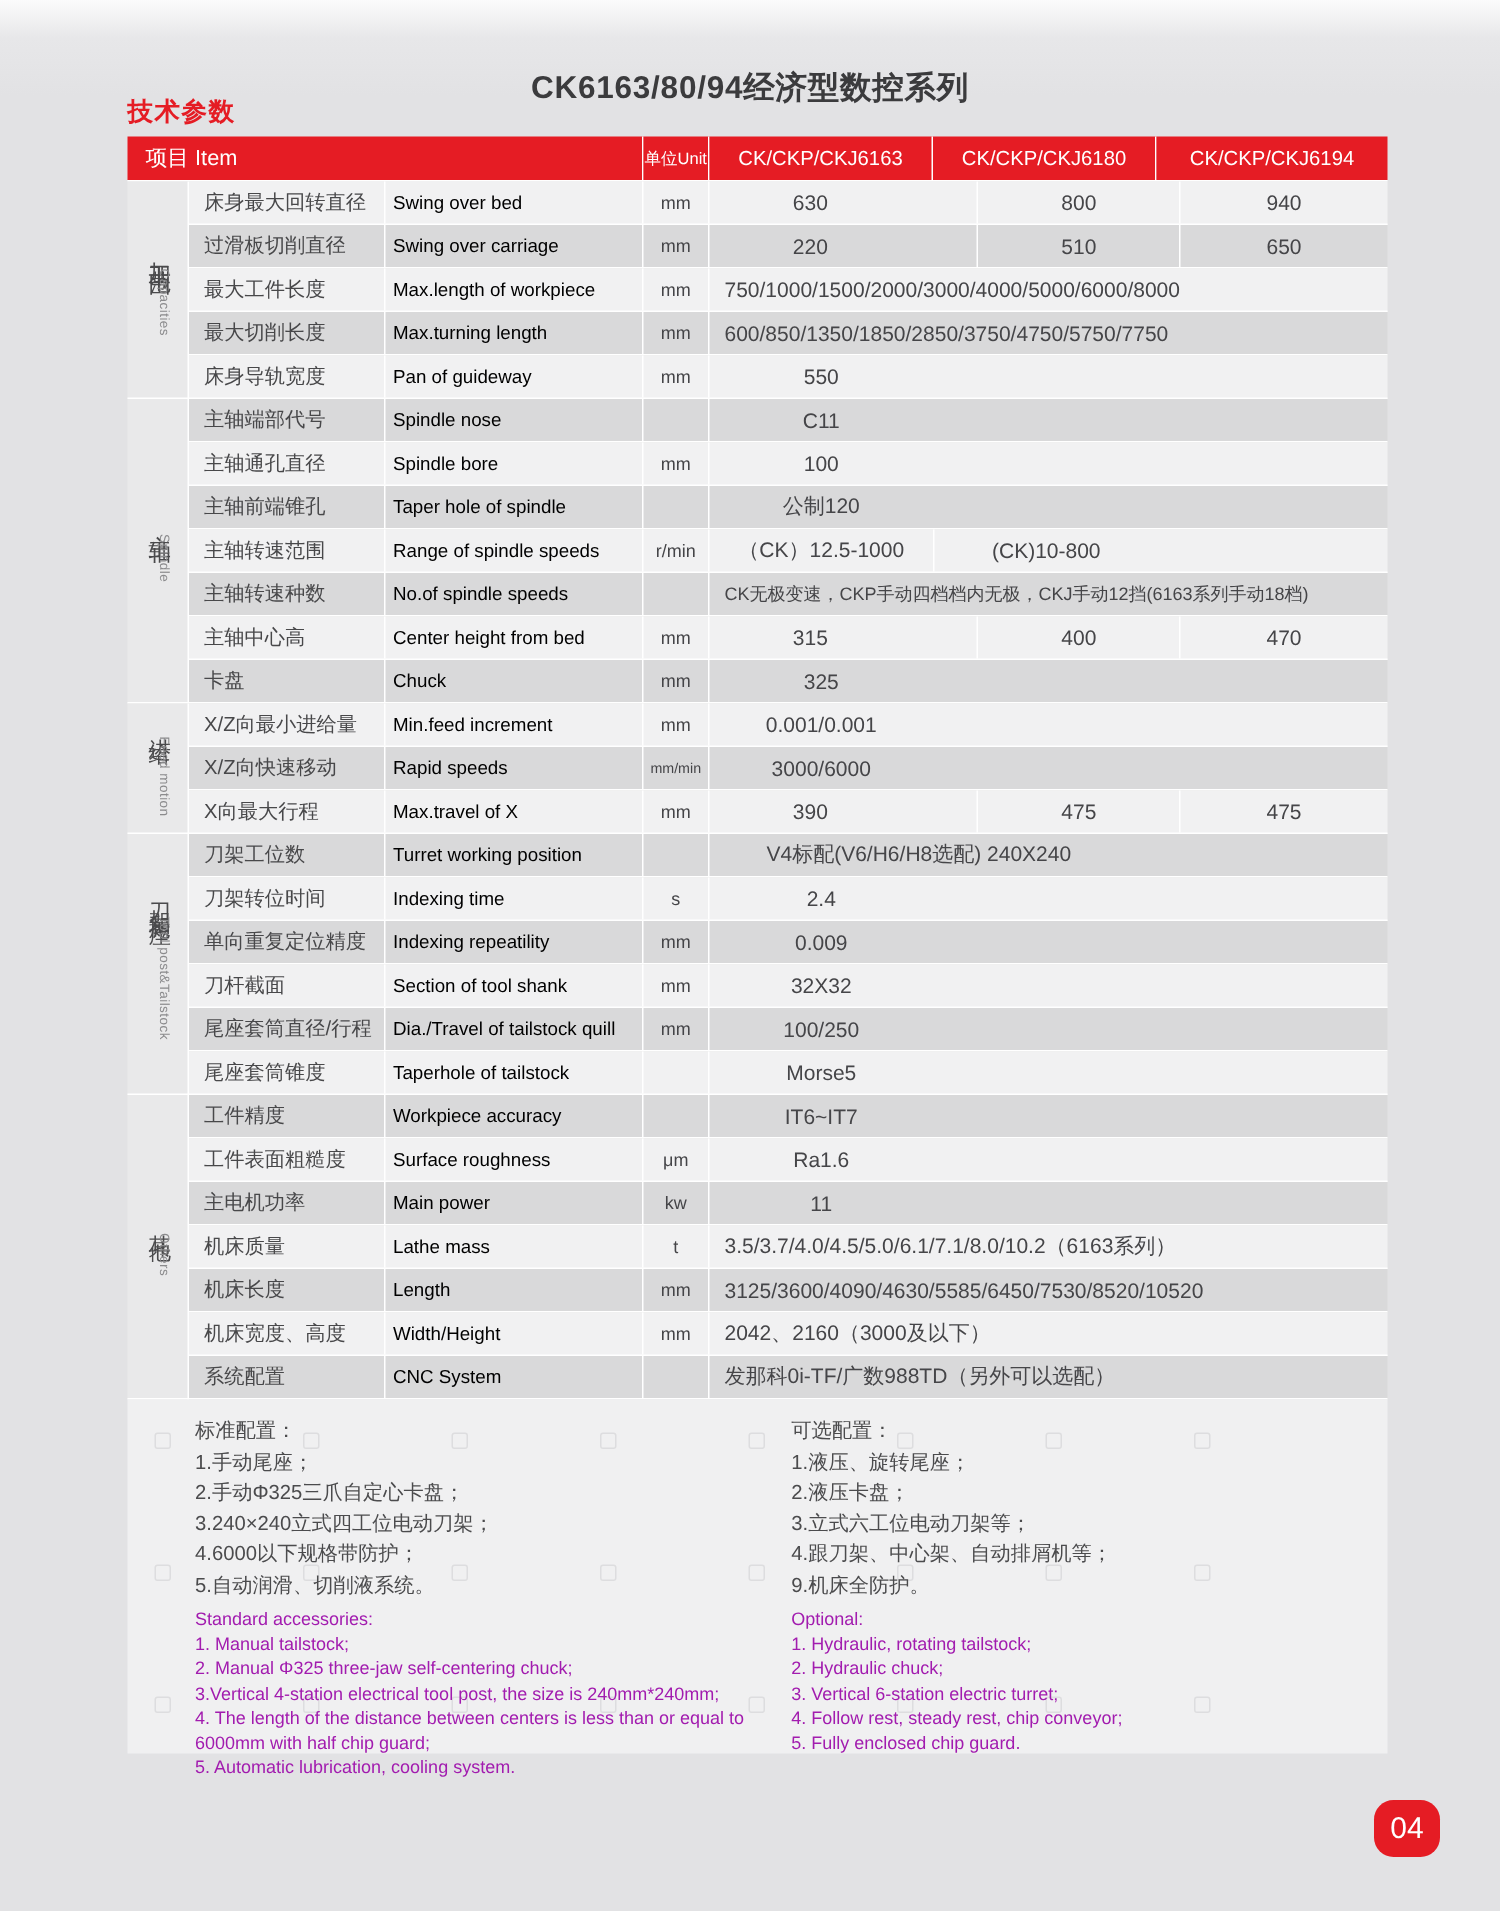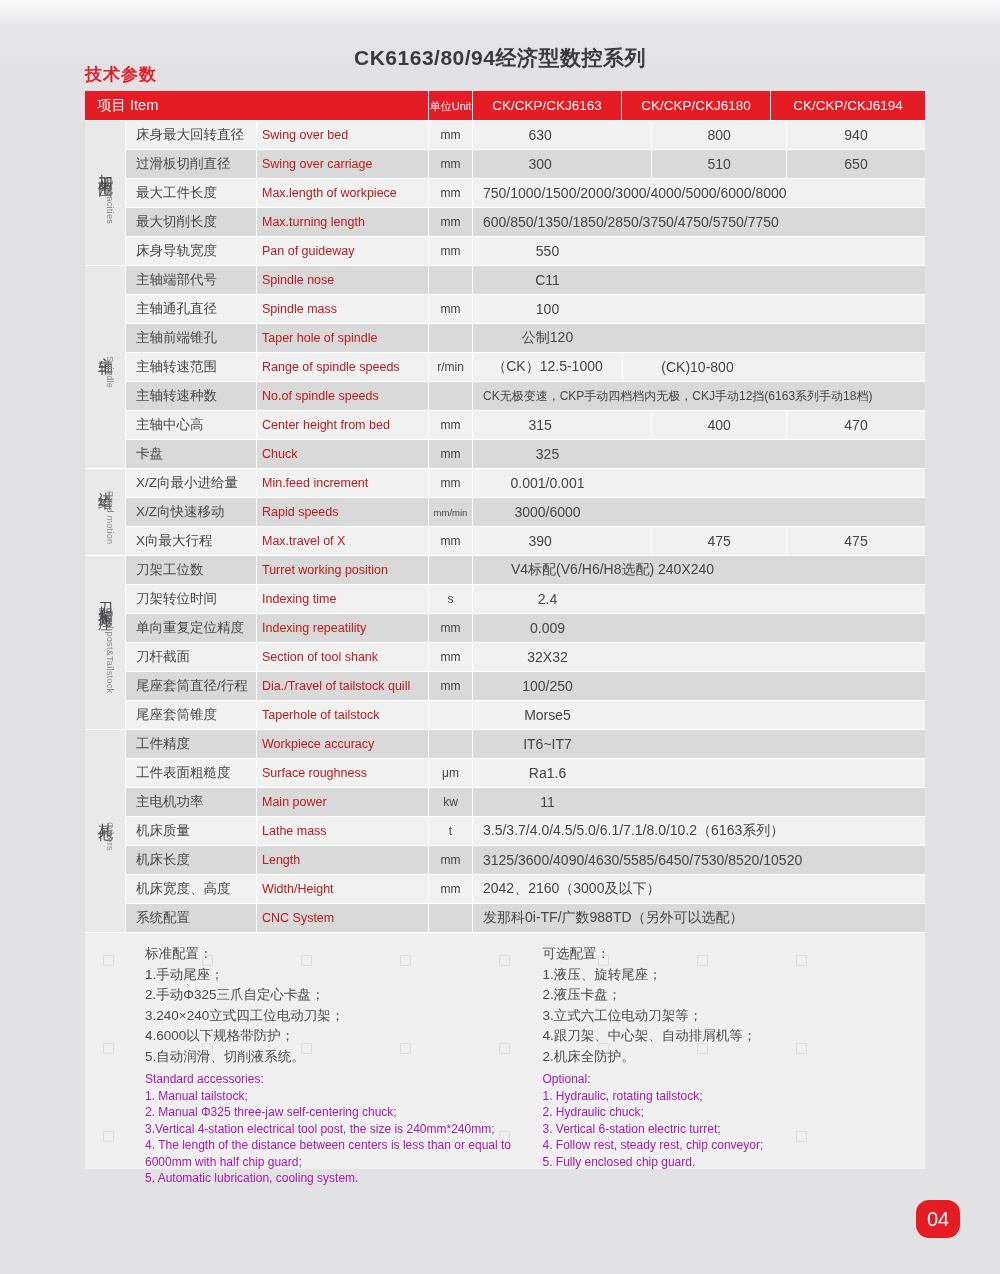--- a/index.html
+++ b/index.html
@@ -38,38 +38,38 @@
     display:flex; align-items:center; justify-content:center; overflow:hidden;
   }
   .gv { writing-mode:vertical-rl; height:100%; display:flex; flex-wrap:wrap; align-content:center; justify-content:center; }
   .gzh { display:inline-block; text-orientation:upright; font-size:15px; letter-spacing:3px; color:#4a4a4c; }
   .gen { display:inline-block; margin-top:5px; font-size:9px; color:#8b8b8d; letter-spacing:.3px; }
   .grows { width:799px; display:flex; flex-direction:column; }
   .row { display:flex; height:29px; border-bottom:1px solid #fff; background:#f1f1f2; align-items:stretch; }
   .row.dark { background:#d9d9da; }
   .cell { display:flex; align-items:center; border-right:1px solid #fff; height:100%; }
   .c-zh { width:131px; padding-left:10px; font-size:13.5px; color:#48484a; white-space:nowrap; }
-  .c-en { width:172px; padding-left:5px; font-size:12.5px; color:#b91c1c; white-space:nowrap; overflow:hidden; }
+  .c-en { width:172px; padding-left:5px; font-size:12.5px; color:#000000; white-space:nowrap; overflow:hidden; }
   .c-unit { width:44px; justify-content:center; font-size:12px; }
   .c-unit.us { font-size:9.5px; }
   .vwrap { width:452px; display:flex; }
   .vc { display:flex; align-items:center; justify-content:center; font-size:14px; }
   .vc1 { width:149px; } .vc2 { width:149px; border-left:1px solid #fff;margin-left:44px; } .vc3 { width:154px; border-left:1px solid #fff; }
   .vspan { width:452px; display:flex; align-items:center; font-size:14px; white-space:nowrap; }
   .vspan.left { padding-left:10px; }
   .vspan.indent { padding-left:38px; }
   .vspan.small { font-size:12px; }
   .c1box { width:149px; text-align:center; }
   .vspan2 { width:303px; border-left:1px solid #fff; display:flex; align-items:center; font-size:14px; }
   
   #config-box {
     position:absolute; left:85px; top:933px; width:840px; height:236px;
     background:#f0f0f1; display:flex; padding:11px 0 0 45px;
   }
-  .cfg-col { width:405px; position:relative; z-index:1;margin-left:15px; }
+  .cfg-col { width:405px; position:relative; z-index:1; }
   .cfg-zh { font-size:13.5px; line-height:20.5px; color:#4b4b4d; }
   .cfg-en { margin-top:4px; font-size:12px; line-height:16.5px; color:#a21caf; max-width:388px; }
   .wm { position:absolute; width:11px; height:11px; border:1px solid rgba(90,90,95,.12); border-radius:2px; z-index:0; }
   
   #page-number {
     position:absolute; left:916px; top:1200px; width:44px; height:38px;
     background:#e51c24; color:#fff; font-size:20px;
     display:flex; align-items:center; justify-content:center;border-radius:13px;
   }
 </style>
@@ -108,21 +108,21 @@
                 <div class="vc vc1">630</div>
                 <div class="vc vc2">800</div>
                 <div class="vc vc3" style="border-right: none;">940</div>
               </div>
             </div>
             <div class="row dark">
               <div class="cell c-zh">过滑板切削直径</div>
               <div class="cell c-en">Swing over carriage</div>
               <div class="cell c-unit">mm</div>
               <div class="vwrap">
-                <div class="vc vc1">300</div>
+                <div class="vc vc1">220</div>
                 <div class="vc vc2">510</div>
                 <div class="vc vc3" style="border-right: none;">650</div>
               </div>
             </div>
             <div class="row">
               <div class="cell c-zh">最大工件长度</div>
               <div class="cell c-en">Max.length of workpiece</div>
               <div class="cell c-unit">mm</div>
               <div class="vwrap">
                 <div class="vspan left" style="border-right: none;">750/1000/1500/2000/3000/4000/5000/6000/8000</div>
@@ -161,21 +161,21 @@
               <div class="cell c-en">Spindle nose</div>
               <div class="cell c-unit"></div>
               <div class="vwrap">
                 <div class="vspan" style="border-right: none;">
                   <div class="c1box">C11</div>
                 </div>
               </div>
             </div>
             <div class="row">
               <div class="cell c-zh">主轴通孔直径</div>
-              <div class="cell c-en">Spindle mass</div>
+              <div class="cell c-en">Spindle bore</div>
               <div class="cell c-unit">mm</div>
               <div class="vwrap">
                 <div class="vspan" style="border-right: none;">
                   <div class="c1box">100</div>
                 </div>
               </div>
             </div>
             <div class="row dark">
               <div class="cell c-zh">主轴前端锥孔</div>
               <div class="cell c-en">Taper hole of spindle</div>
@@ -429,21 +429,21 @@
           <div>5. Automatic lubrication, cooling system.</div>
         </div>
     </div>
     <div class="cfg-col">
       <div class="cfg-zh" id="opt-zh">
           <div>可选配置：</div>
           <div>1.液压、旋转尾座；</div>
           <div>2.液压卡盘；</div>
           <div>3.立式六工位电动刀架等；</div>
           <div>4.跟刀架、中心架、自动排屑机等；</div>
-          <div>2.机床全防护。</div>
+          <div>9.机床全防护。</div>
         </div>
       <div class="cfg-en" id="opt-en">
           <div>Optional:</div>
           <div>1. Hydraulic, rotating tailstock;</div>
           <div>2. Hydraulic chuck;</div>
           <div>3. Vertical 6-station electric turret;</div>
           <div>4. Follow rest, steady rest, chip conveyor;</div>
           <div>5. Fully enclosed chip guard.</div>
         </div>
     </div>

